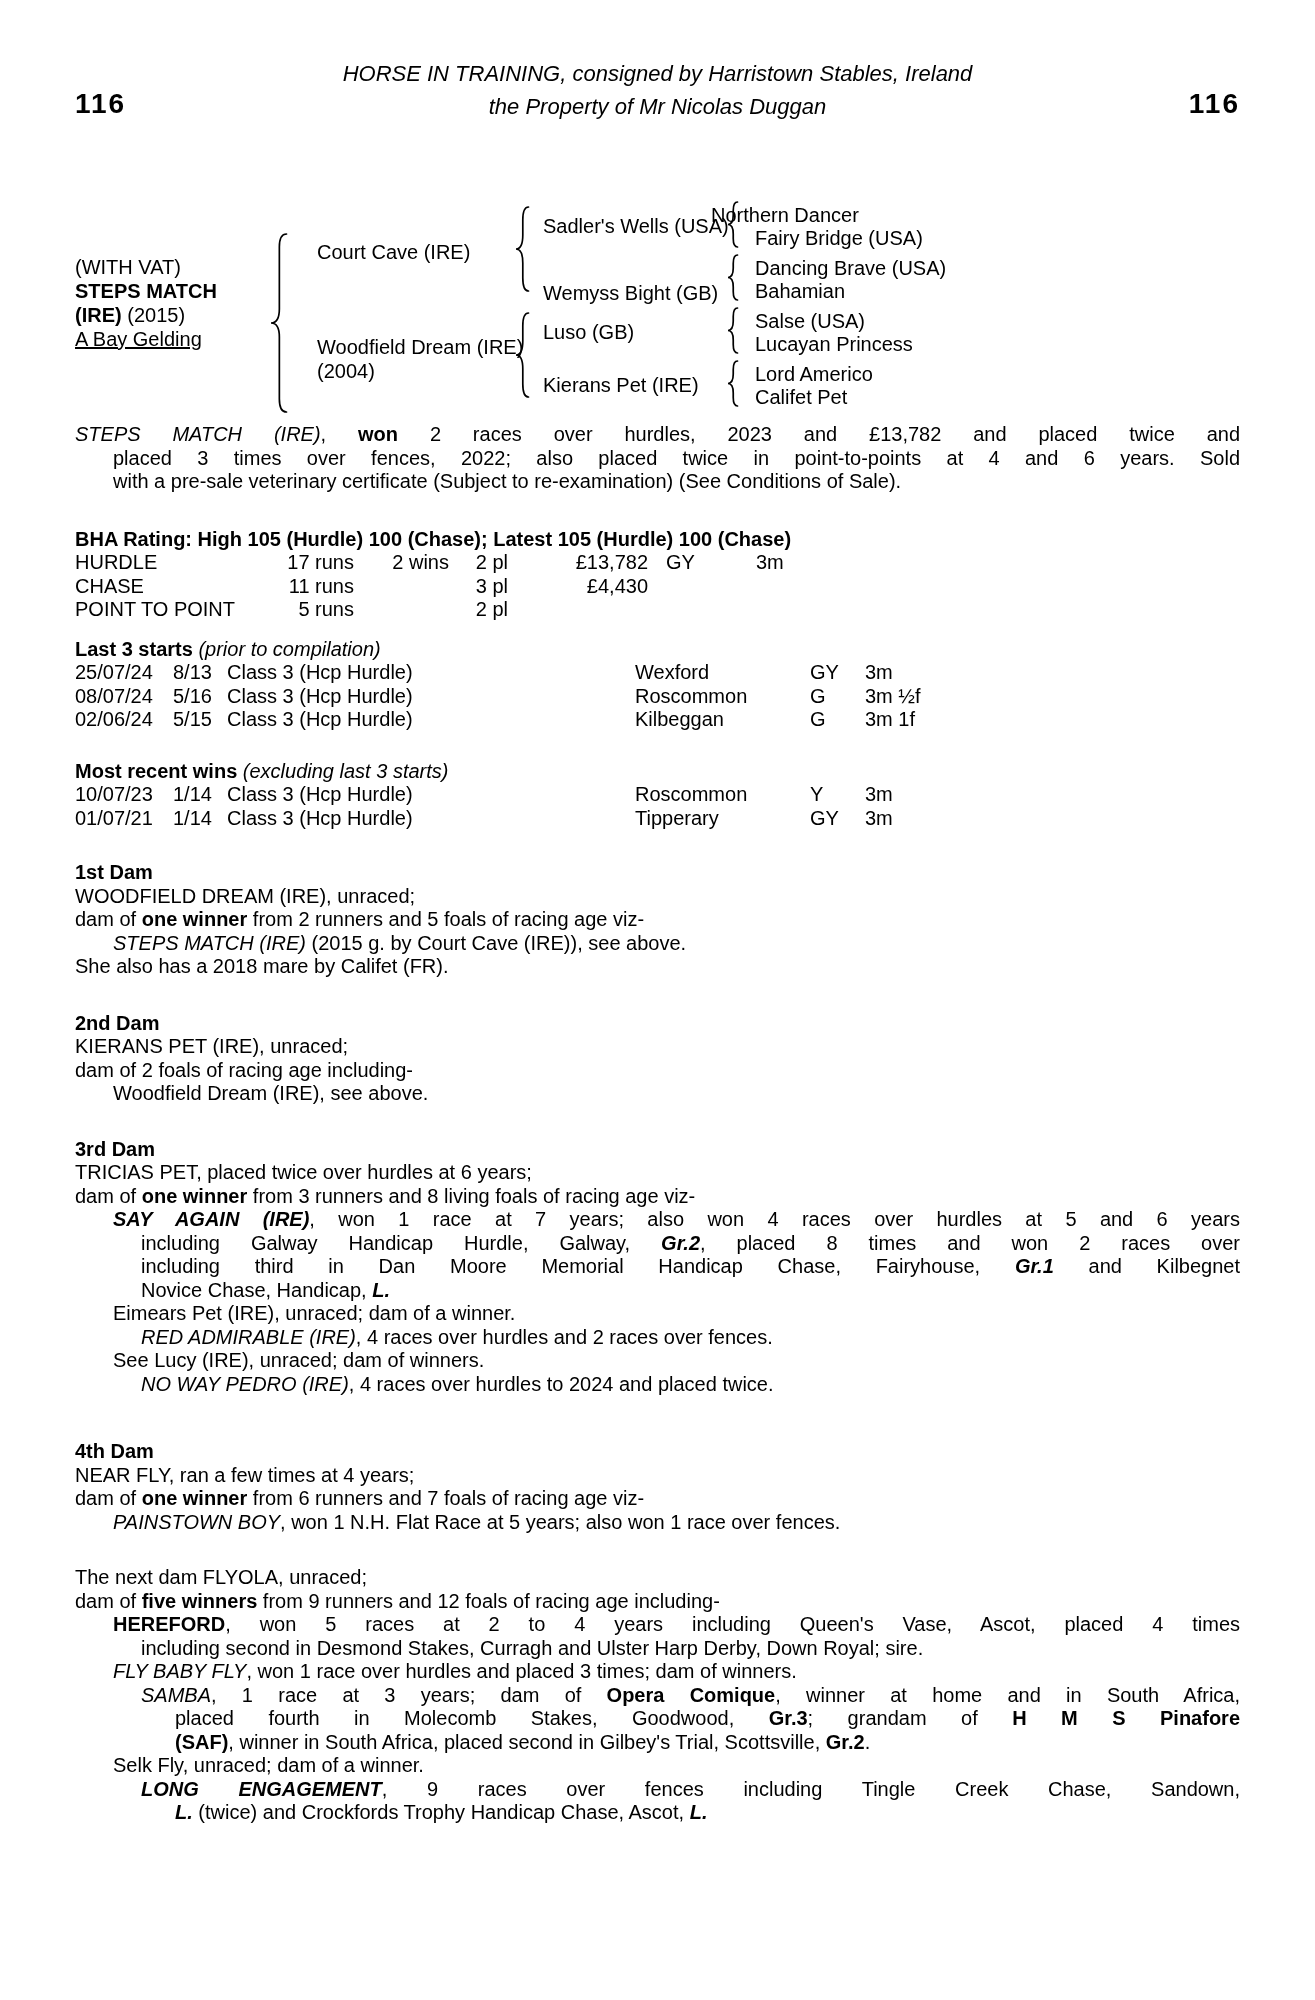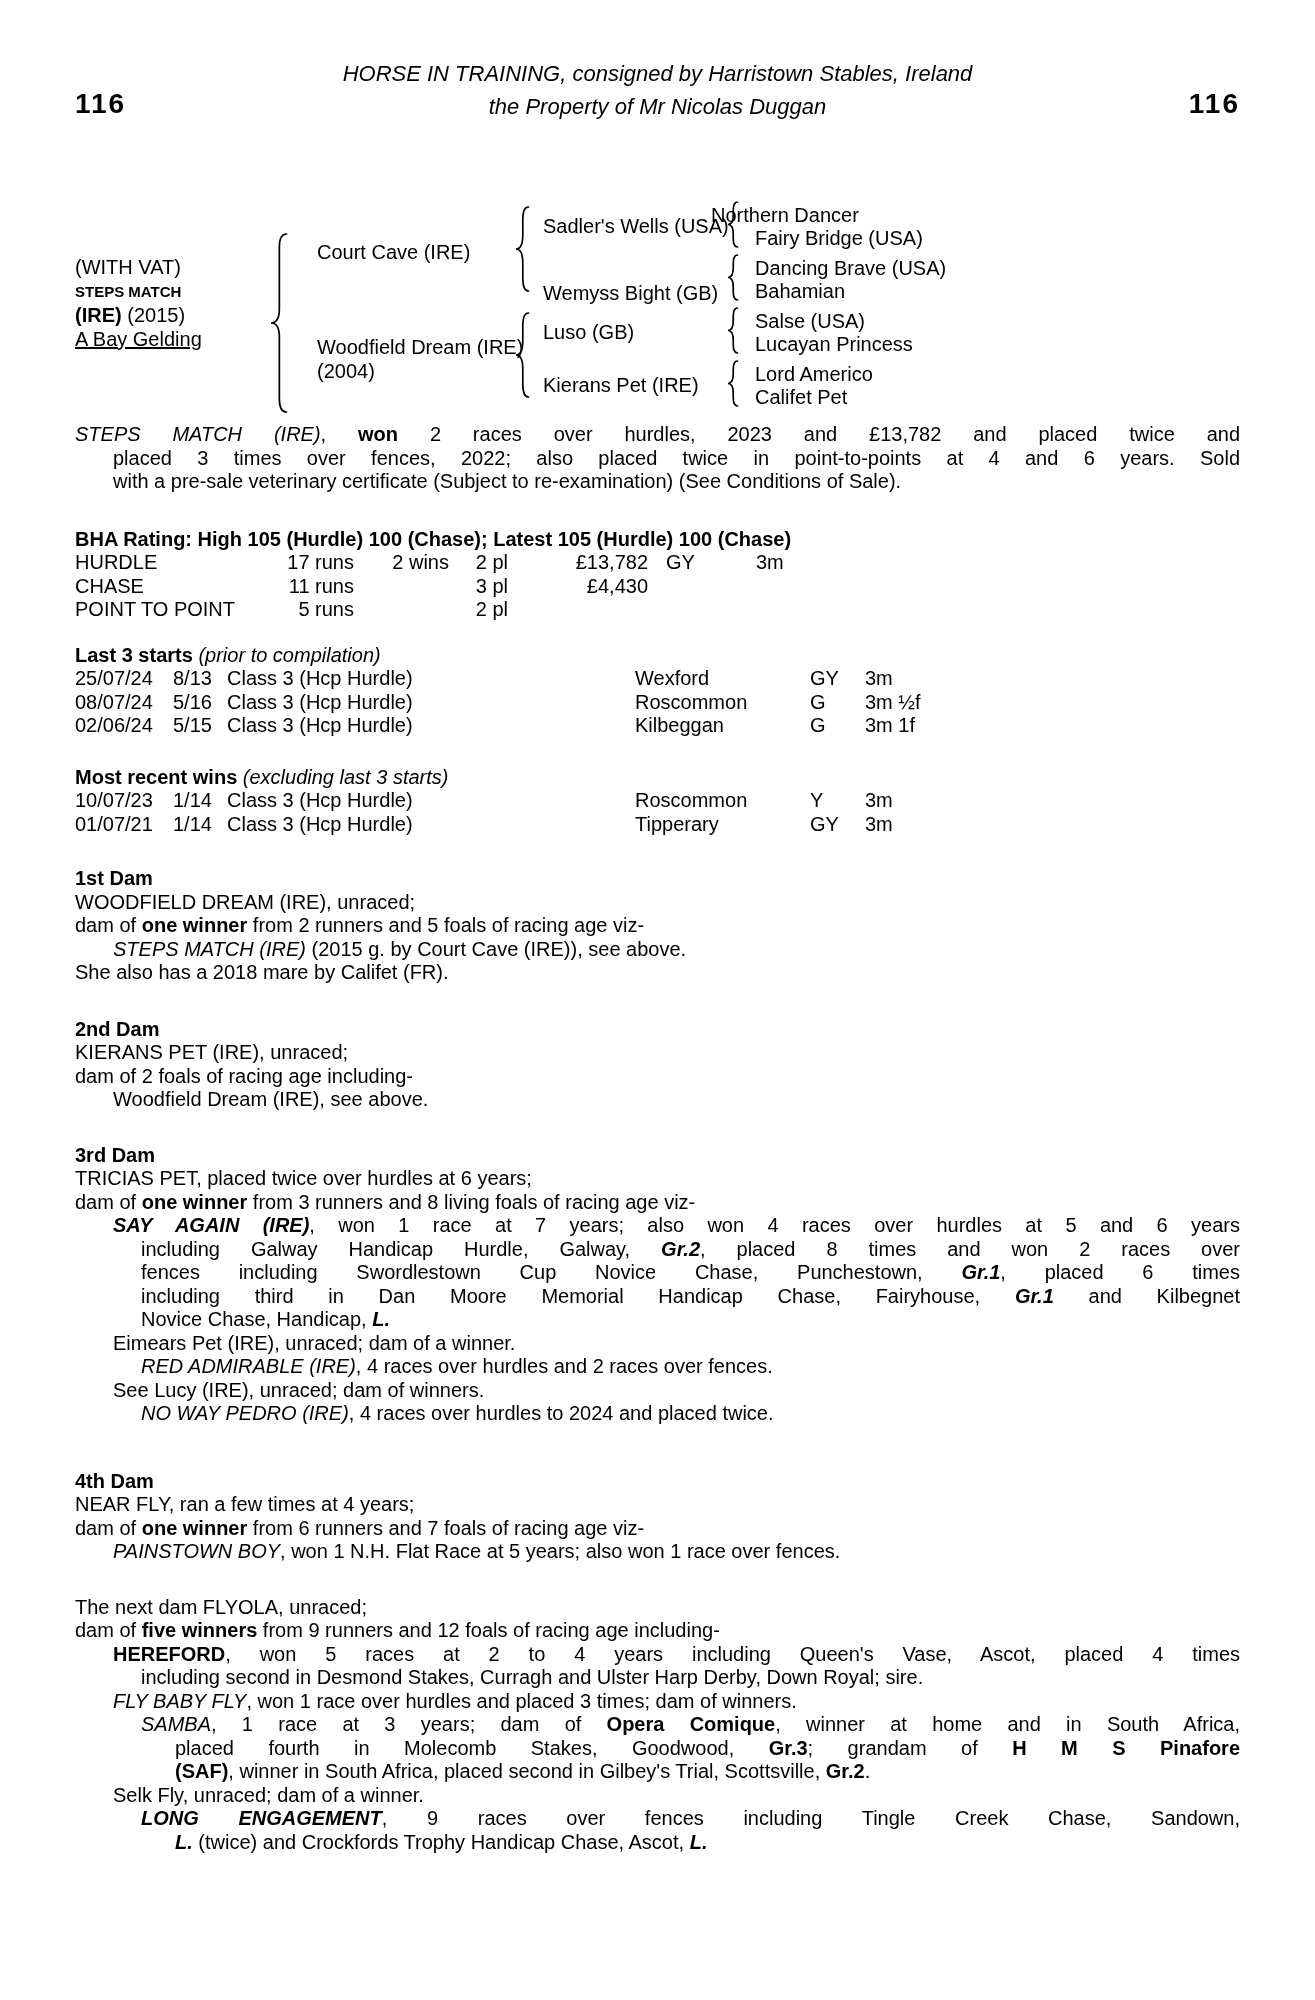--- a/index.html
+++ b/index.html
@@ -9,21 +9,21 @@
   .hdr-line{position:absolute;left:0;width:100%;text-align:center;font-style:italic;font-size:22px;}
   .hdr-1{top:62px;}
   .hdr-2{top:95px;}
   .lot{position:absolute;top:84px;font-weight:bold;font-size:28px;line-height:40px;letter-spacing:2px;}
   .lot-left{left:75px;}
   .lot-right{right:75px;}
   
   #pedigree{position:absolute;top:0;left:0;width:100%;height:420px;}
   .ped{position:absolute;white-space:nowrap;}
   .ped .sg-b{font-weight:bold;}
-  .ped-name{font-weight:bold;font-size:15px;text-align:right;}
+  .ped-name{font-weight:bold;font-size:20px;text-align:right;}
   .brace{position:absolute;}
   
   #body{position:absolute;left:75px;top:423px;width:1165px;}
   .line,.row{min-height:23.5px;}
   .line{white-space:pre-wrap;}
   .just{text-align:justify;text-align-last:justify;}
   .ind1{padding-left:38px;}
   .ind2{padding-left:66px;}
   .ind3{padding-left:100px;}
   .sg-n{font-style:normal;font-weight:normal;}
@@ -41,21 +41,21 @@
   .bha-c6{width:108px;padding-left:18px;box-sizing:border-box;}
   .bha-c7{flex:1;}
   .race-c1{width:98px;}
   .race-c2{width:54px;}
   .race-c3{width:408px;}
   .race-c4{width:175px;}
   .race-c5{width:55px;}
   .race-c6{flex:1;}
   
   .blk-bha{margin-top:34px;}
-  .blk-last3{margin-top:22px;}
+  .blk-last3{margin-top:16px;}
   .blk-recent{margin-top:28px;}
   .blk-dam1{margin-top:31px;}
   .blk-dam2{margin-top:33px;}
   .blk-dam3{margin-top:32px;}
   .blk-dam4{margin-top:44px;}
   .blk-flyola{margin-top:32px;}
 </style>
 </head>
 <body>
 
@@ -201,21 +201,20 @@
         <div class="line"><span class="sg-n">KIERANS PET (IRE), unraced;</span></div>
         <div class="line"><span class="sg-n">dam of 2 foals of racing age including-</span></div>
         <div class="line ind1"><span class="sg-n">Woodfield Dream (IRE), see above.</span></div>
       </div>
       <div class="blk blk-dam3">
         <div class="line"><span class="sg-b">3rd Dam</span></div>
         <div class="line"><span class="sg-n">TRICIAS PET, placed twice over hurdles at 6 years;</span></div>
         <div class="line"><span class="sg-n">dam of </span><span class="sg-b">one winner</span><span class="sg-n"> from 3 runners and 8 living foals of racing age viz-</span></div>
         <div class="line ind1 just"><span class="sg-bi">SAY AGAIN (IRE)</span><span class="sg-n">, won 1 race at 7 years; also won 4 races over hurdles at 5 and 6 years</span></div>
         <div class="line ind2 just"><span class="sg-n">including Galway Handicap Hurdle, Galway, </span><span class="sg-bi">Gr.2</span><span class="sg-n">, placed 8 times and won 2 races over</span></div>
-        <div class="line ind2 just"><span class="sg-n">fences including Swordlestown Cup Novice Chase, Punchestown, </span><span class="sg-bi">Gr.1</span><span class="sg-n">, placed 6 times</span></div>
         <div class="line ind2 just"><span class="sg-n">including third in Dan Moore Memorial Handicap Chase, Fairyhouse, </span><span class="sg-bi">Gr.1</span><span class="sg-n"> and Kilbegnet</span></div>
         <div class="line ind2"><span class="sg-n">Novice Chase, Handicap, </span><span class="sg-bi">L.</span></div>
         <div class="line ind1"><span class="sg-n">Eimears Pet (IRE), unraced; dam of a winner.</span></div>
         <div class="line ind2"><span class="sg-i">RED ADMIRABLE (IRE)</span><span class="sg-n">, 4 races over hurdles and 2 races over fences.</span></div>
         <div class="line ind1"><span class="sg-n">See Lucy (IRE), unraced; dam of winners.</span></div>
         <div class="line ind2"><span class="sg-i">NO WAY PEDRO (IRE)</span><span class="sg-n">, 4 races over hurdles to 2024 and placed twice.</span></div>
       </div>
       <div class="blk blk-dam4">
         <div class="line"><span class="sg-b">4th Dam</span></div>
         <div class="line"><span class="sg-n">NEAR FLY, ran a few times at 4 years;</span></div>

